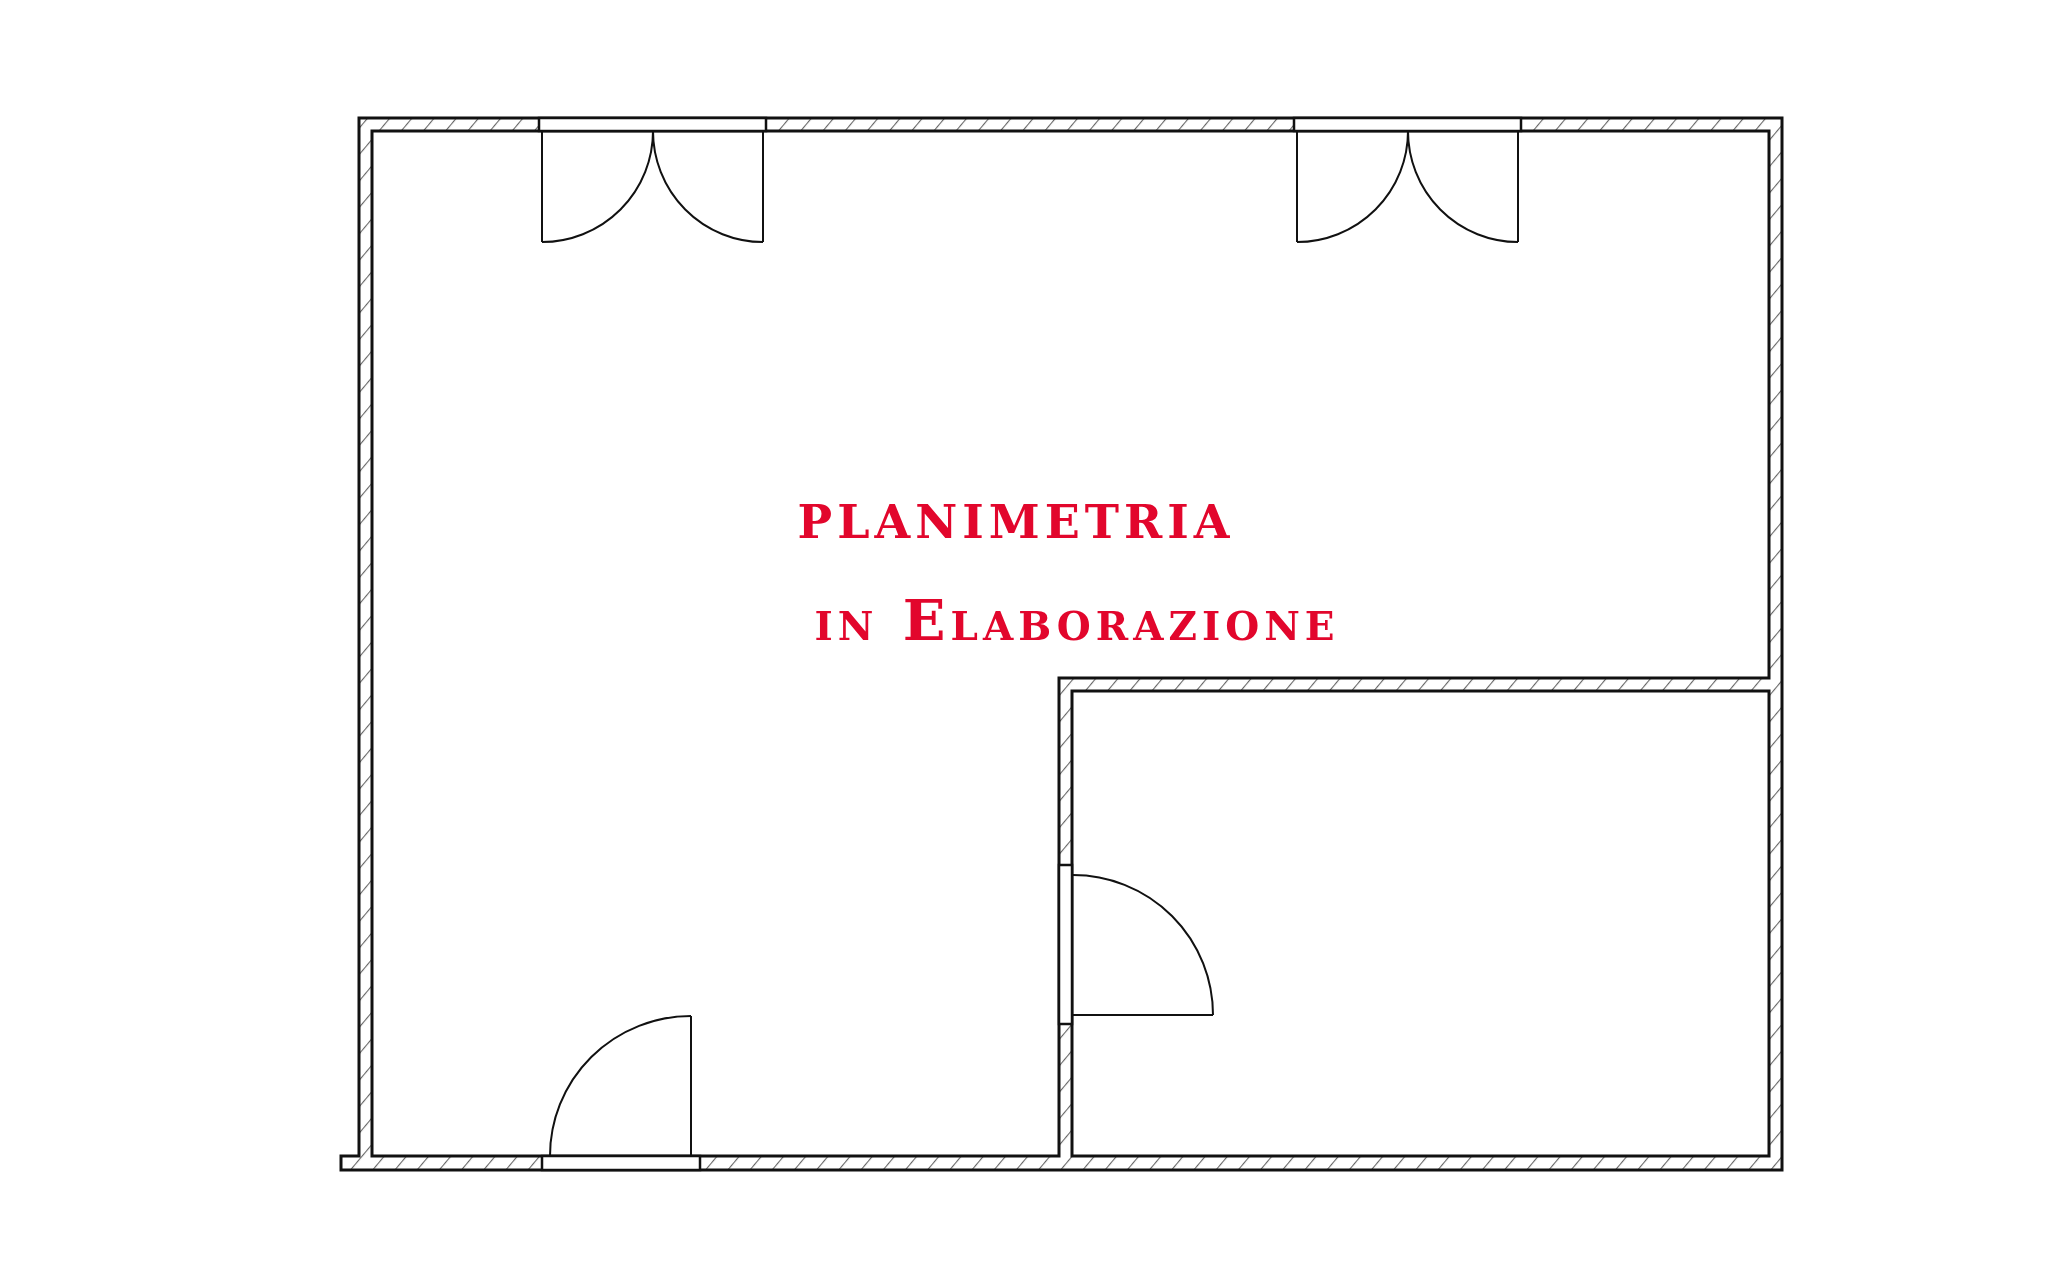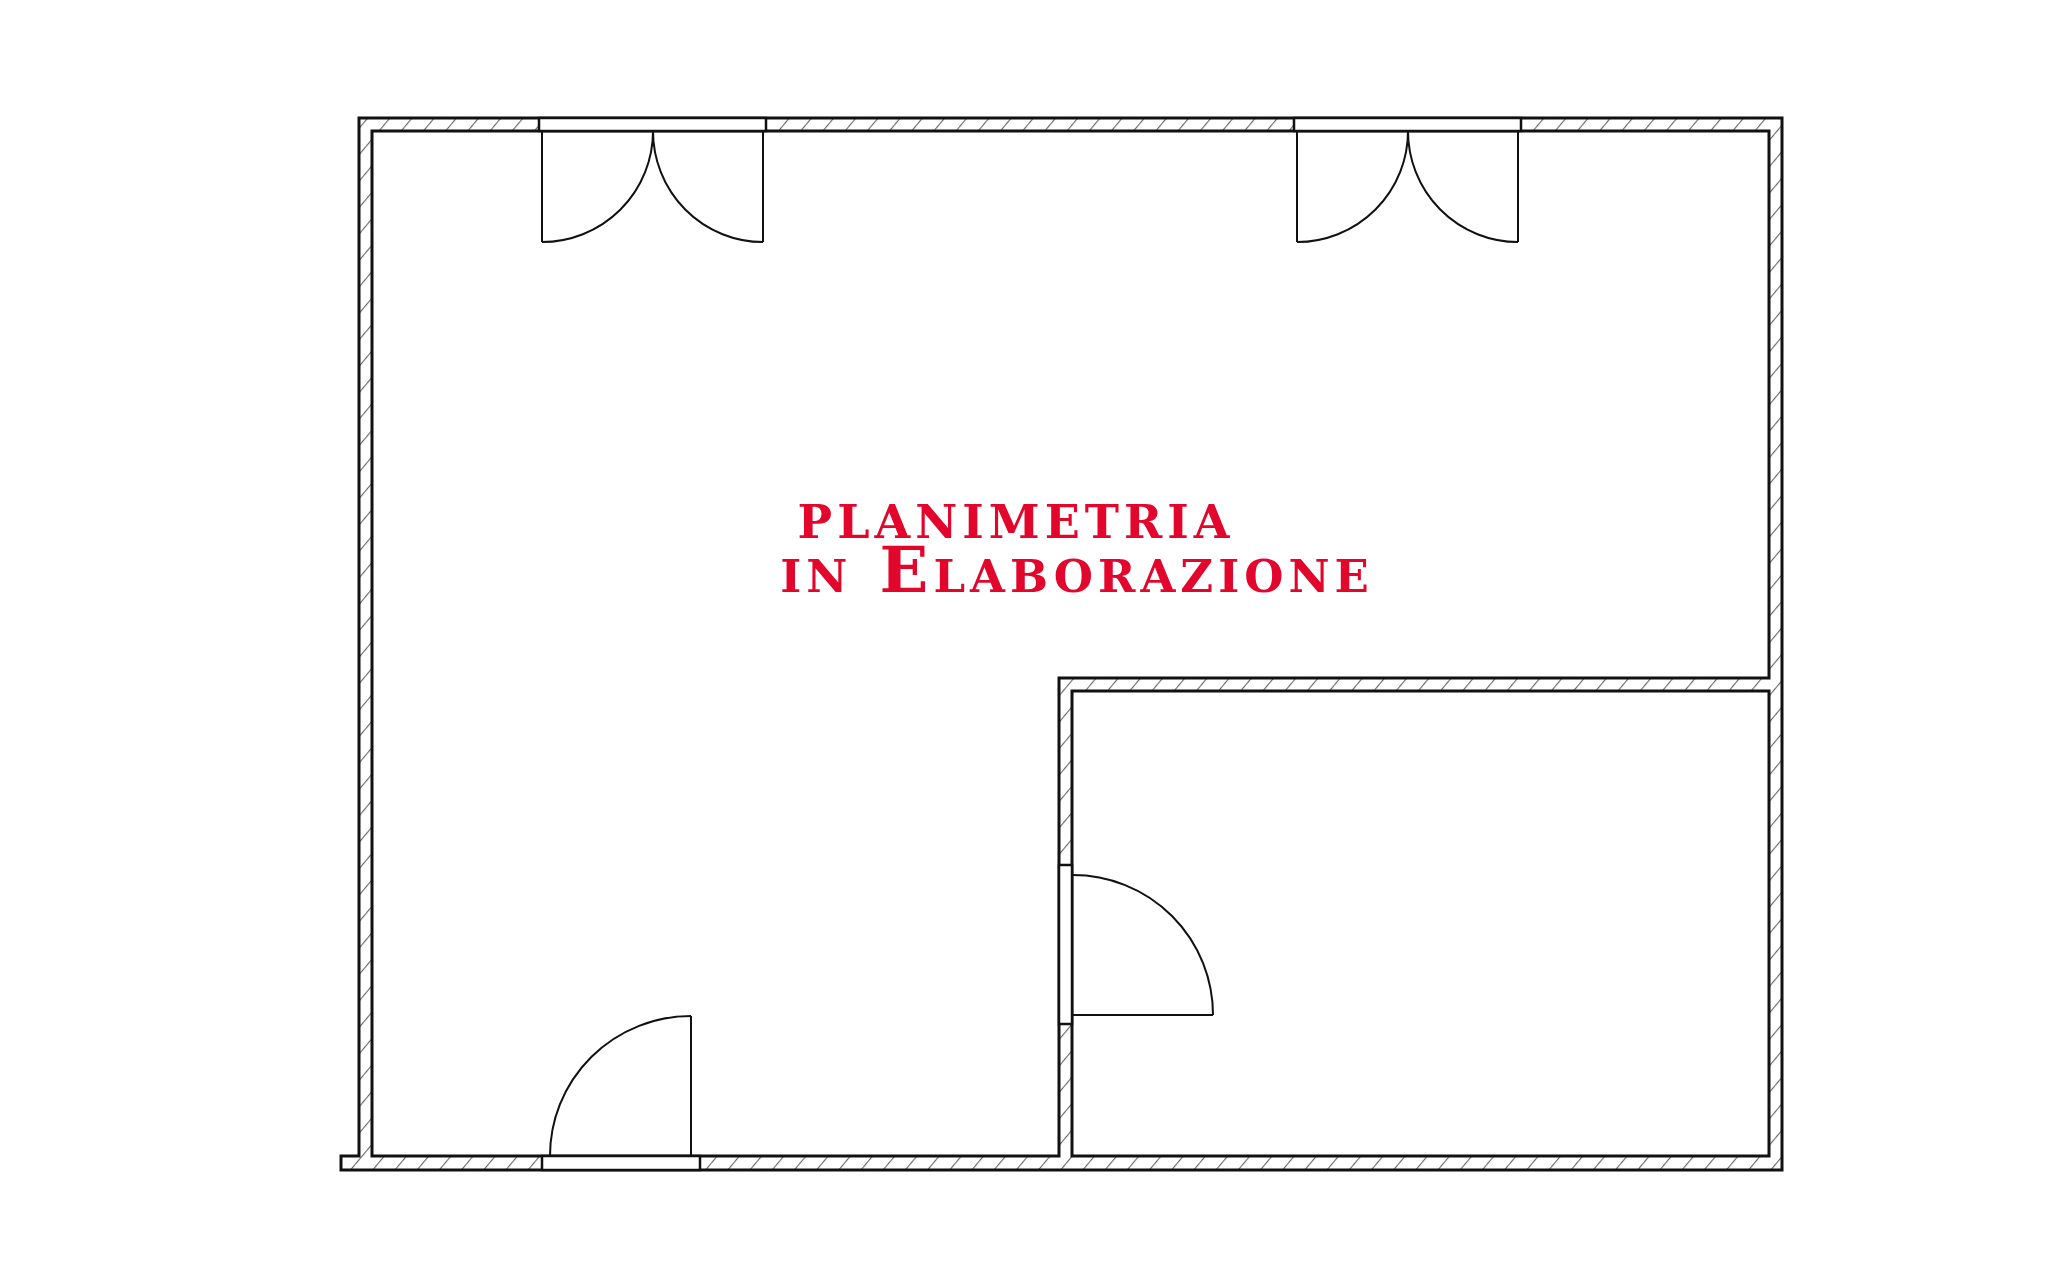--- a/index.html
+++ b/index.html
@@ -38,25 +38,25 @@
       top: 492px;
       left: 1016px;
       width: auto;
       transform: translateX(-50%);
       font-size: 46px;
       line-height: 60px;
       white-space: nowrap;
       letter-spacing: 5px;
     }
     .title-sub {
-      top: 540px;
+      top: 590px;
       left: 1077px;
       width: auto;
       transform: translateX(-50%);
-      font-size: 64px;
+      font-size: 56px;
       line-height: 60px;
       font-variant: small-caps;
       white-space: nowrap;
       letter-spacing: 5px;
     }
   </style>
 </head>
 <body>
 
 <svg id="plan" viewBox="0 0 2048 1267" xmlns="http://www.w3.org/2000/svg">

